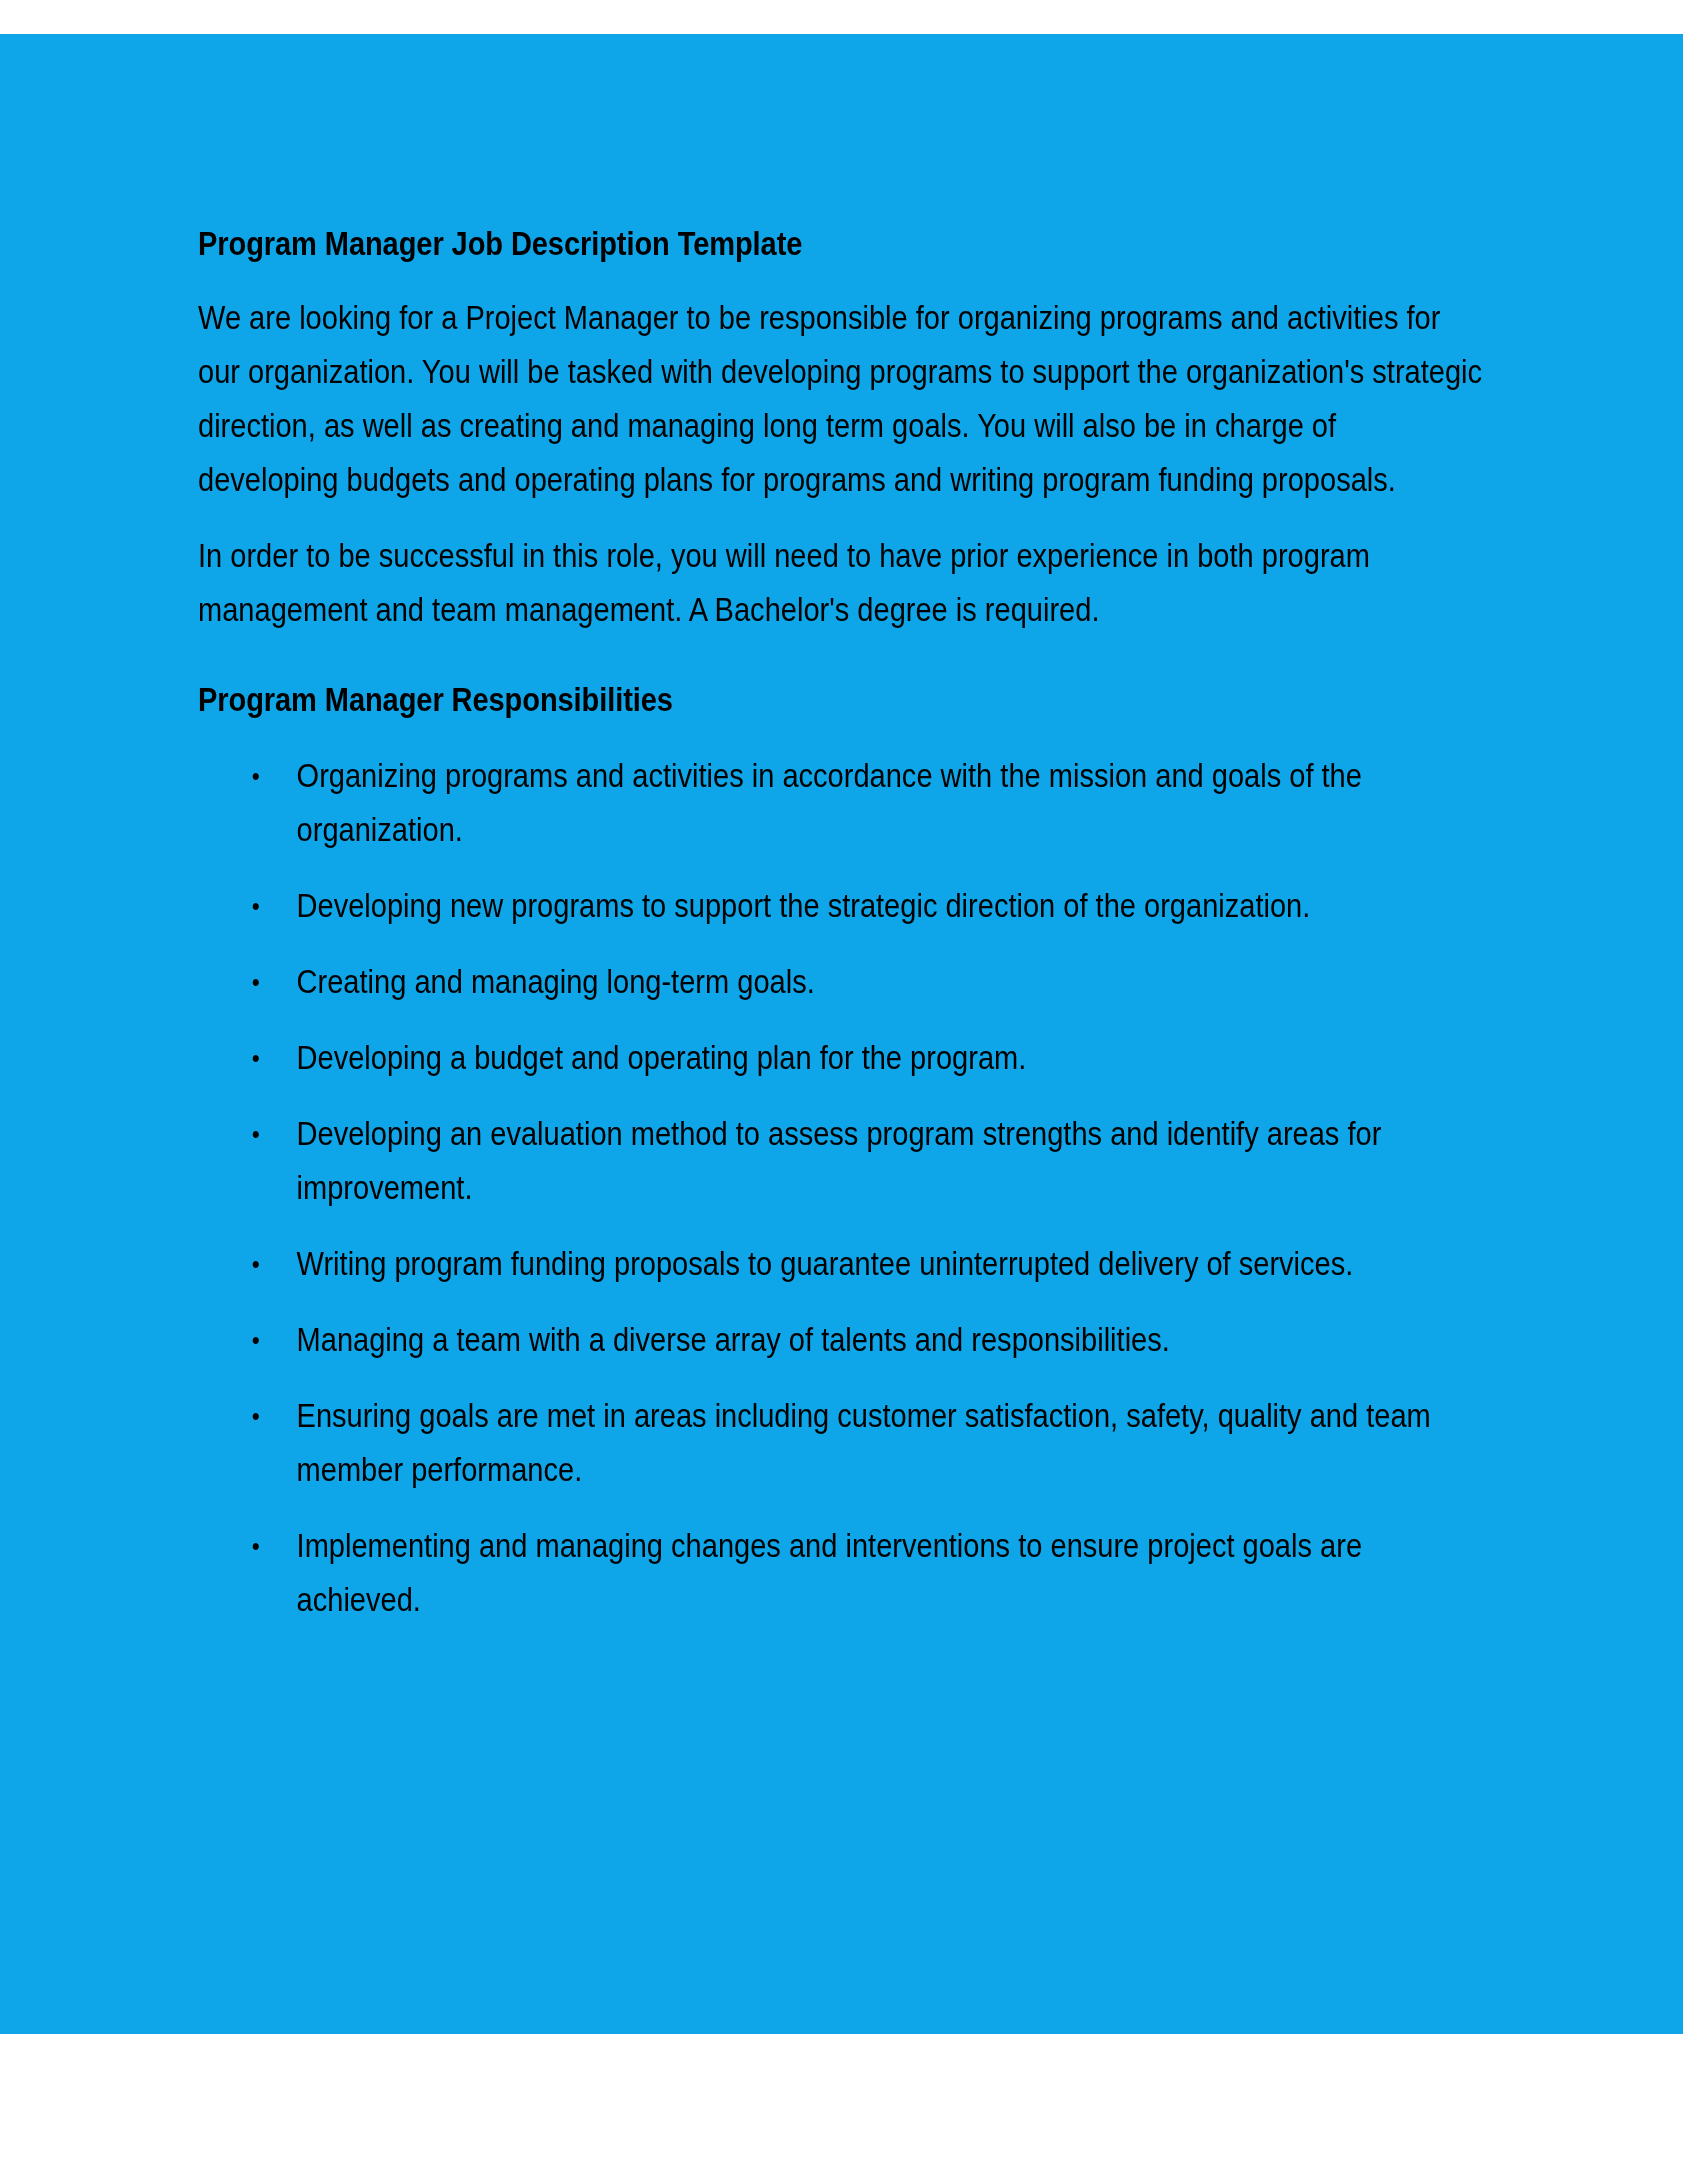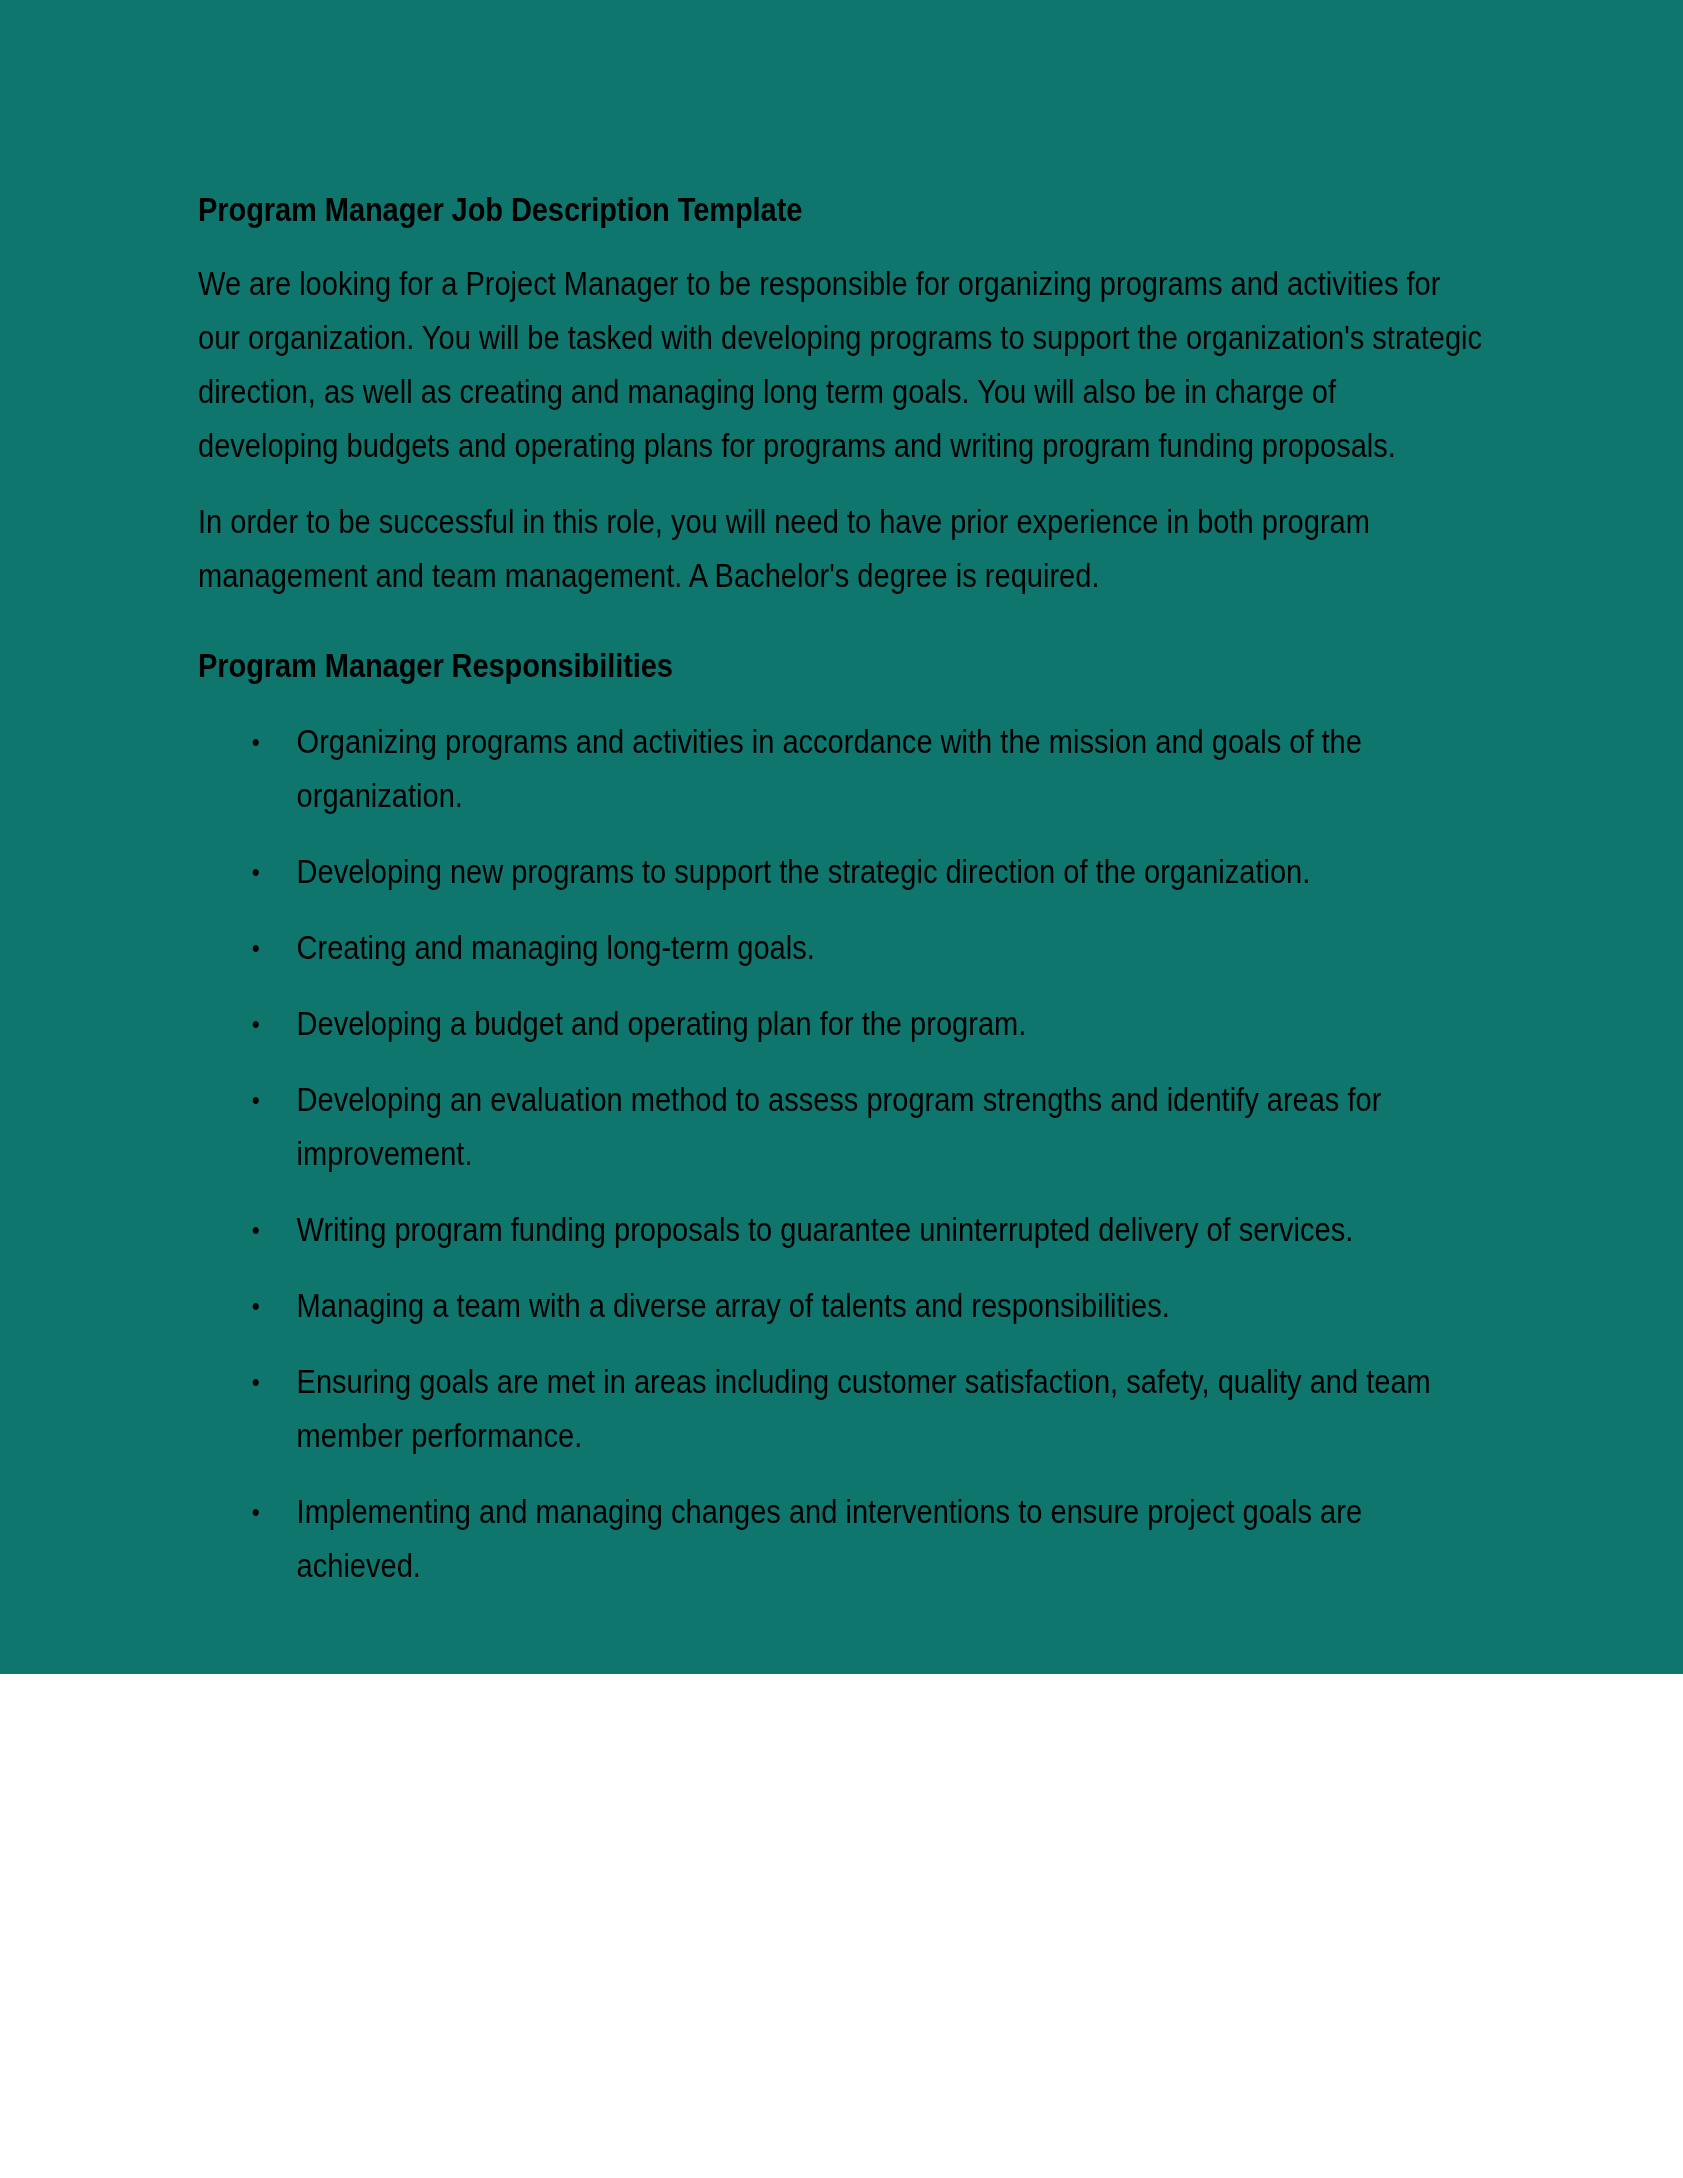--- a/index.html
+++ b/index.html
@@ -8,24 +8,25 @@
     padding: 0;
     background: #ffffff;
   }
   body {
     font-family: "Liberation Sans", "DejaVu Sans", sans-serif;
     color: #000000;
   }
   .page {
     position: relative;
     width: 1683px;
-    height: 1674px;
-    background: #0f766e;
+    height: 2000px;
+    background: #0ea5e9;
     overflow: hidden;
     box-sizing: border-box;
+    margin-top: 34px;
   }
   .doc-body {
     position: absolute;
     left: 198px;
     top: 183px;
     width: 1287px;
   }
 
   
   .doc-heading {

